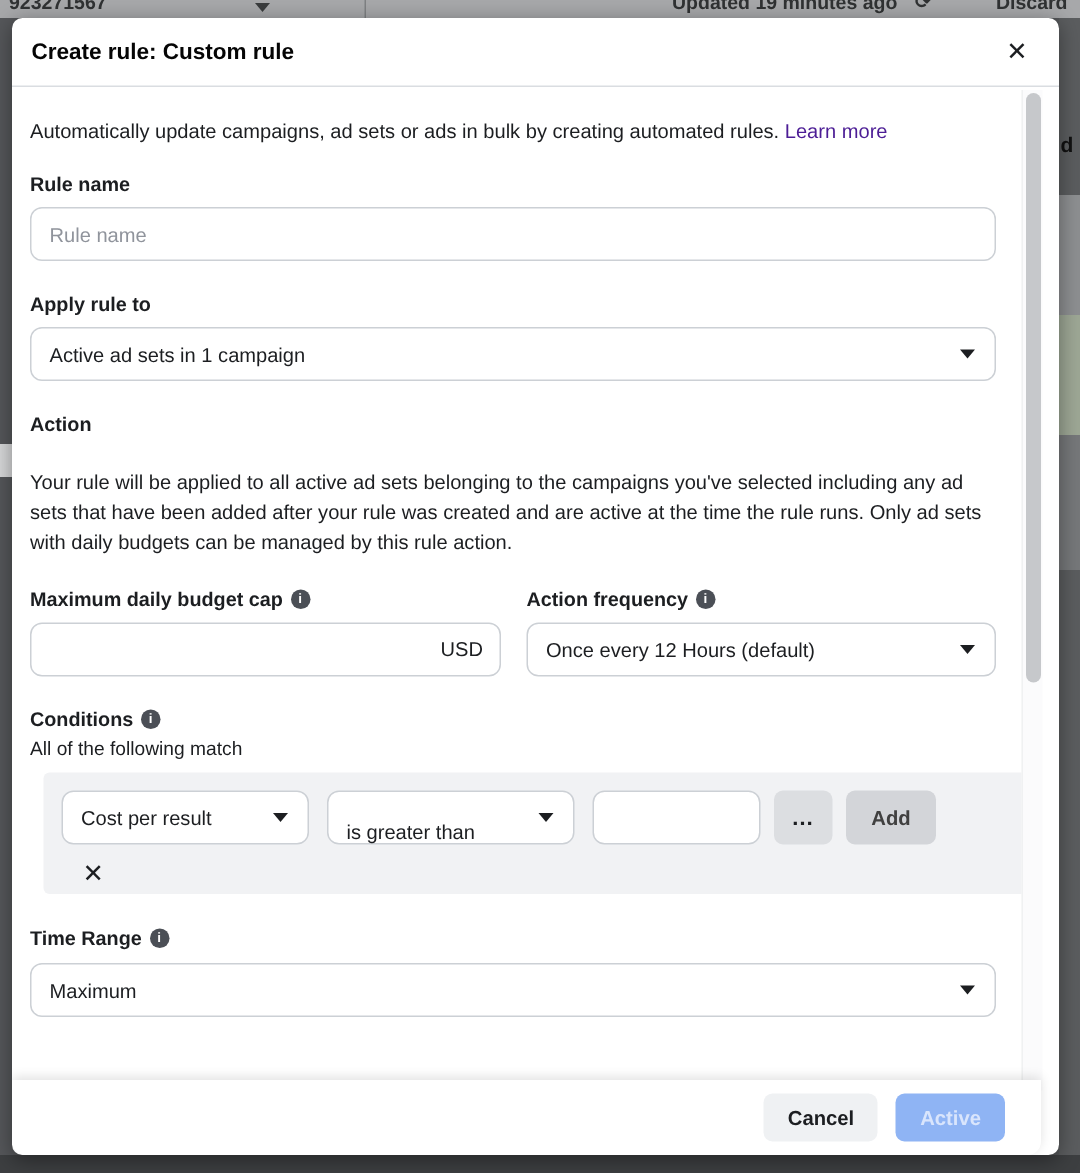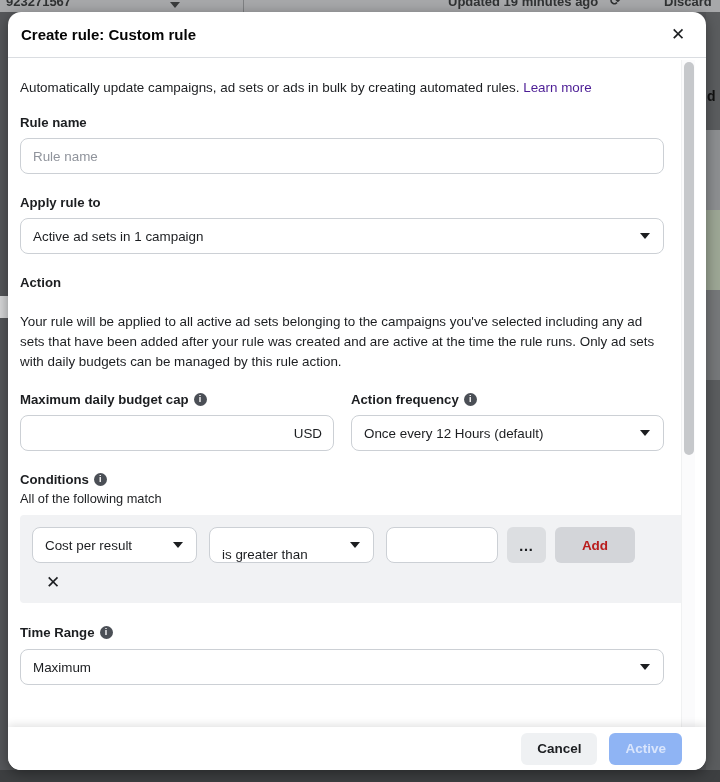--- a/index.html
+++ b/index.html
@@ -30,21 +30,21 @@
   .bg-refresh { position:absolute; top:-7px; left:610px; font-size:13px; font-weight:700; color:#303233;}
   .bg-rightstrip { position:absolute; top:12px; right:0; width:14px; bottom:12px; background:#5b5d5f; overflow:hidden; }
   .bg-cell { position:absolute; left:0; width:14px; }
   .bg-stray-letter { position:absolute; top:76px; left:1px; font-size:14px; font-weight:700; color:#111; }
   .bg-bottom { position:absolute; left:0; bottom:0; width:720px; height:12px; background:#3d3f41; }
   .bg-notch { position:absolute; left:0; top:296px; width:8px; height:22px; background:#d8d9da; }
 
   
   .modal {
     position:absolute; left:8px; top:12px; width:698px; height:758px;
-    background:#fff; border-radius:13px;
+    background:#fff; border-radius:7px;
     box-shadow: 0 3px 14px rgba(0,0,0,0.4);
     overflow:hidden;
   }
   .m-header {
     position:relative; height:46px; border-bottom:1px solid #dadde1;
     display:flex; align-items:center; padding:0 16px 0 13px;
   }
   .m-title { font-size:15px; font-weight:700; color:#050505; }
   .m-close {
     position:absolute; right:14px; top:50%; transform:translateY(-50%);
@@ -101,45 +101,46 @@
   .col-left { width:314px; }
   .col-right { width:313px; margin-left:17px; }
   .usd-wrap { position:relative; margin-top:8px; }
   .usd-input { width:314px; padding-right:44px; }
   .usd-suffix { position:absolute; right:12px; top:50%; transform:translateY(-50%); font-size:13.4px; color:#1c1e21; }
   .freq-select { width:313px; margin-top:8px; }
 
   .cond-sub { font-size:12.8px; color:#1c1e21; margin-top:4px; }
   .cond-panel {
     margin-top:9px; width:665px; background:#f1f2f4; border-radius:4px;
-    padding:12px 12px 10px 12px;
+    padding:12px 12px 3px 12px;
+    margin-left:9px;
   }
   .cond-row { display:flex; }
   .cond-select-metric { width:165px; }
   .cond-select-op { width:165px; margin-left:12px;align-items:flex-end; }
   .cond-value { width:112px; margin-left:12px; }
   .btn-more {
     width:39px; height:36px; margin-left:9px; border:none; border-radius:6px;
     background:#dcdee1; color:#1c1e21; font-size:15px; font-weight:700; cursor:pointer;
     display:flex; align-items:center; justify-content:center; letter-spacing:1px;
     font-family:"Liberation Sans", sans-serif;
   }
   .btn-add {
-    width:80px; height:36px; margin-left:9px; border:none; border-radius:6px;
-    background:#d3d5d9; color:#b91c1c; font-size:13.5px; font-weight:700;
+    width:60px; height:36px; margin-left:9px; border:none; border-radius:6px;
+    background:#d3d5d9; color:#404040; font-size:13.5px; font-weight:700;
     display:flex; align-items:center; justify-content:center;
     font-family:"Liberation Sans", sans-serif;
   }
   .cond-remove {
     margin-top:10px; margin-left:14px; width:20px; height:20px;
     font-size:17px; color:#1c1e21; cursor:pointer; line-height:20px;
   }
 
   .m-footer {
-    position:absolute; left:0; right:0; bottom:0; height:43px; background:#fff;
+    position:absolute; left:0; right:12px; bottom:0; height:50px; background:#fff;
     box-shadow: 0 -2px 8px rgba(0,0,0,0.12);
     display:flex; align-items:center; justify-content:flex-end; padding-right:24px; gap:12px;
     border-radius: 0 0 9px 9px;
   }
   .btn {
     height:32px; border:none; border-radius:6px; font-size:13.5px; font-weight:700;
     padding:0 16px; cursor:pointer; font-family:"Liberation Sans", sans-serif;
   }
   .btn-cancel { background:#eff1f3; color:#1c1e21; }
   .btn-create { background:#8fb4f4; color:#d9e5fc; cursor:default; }

